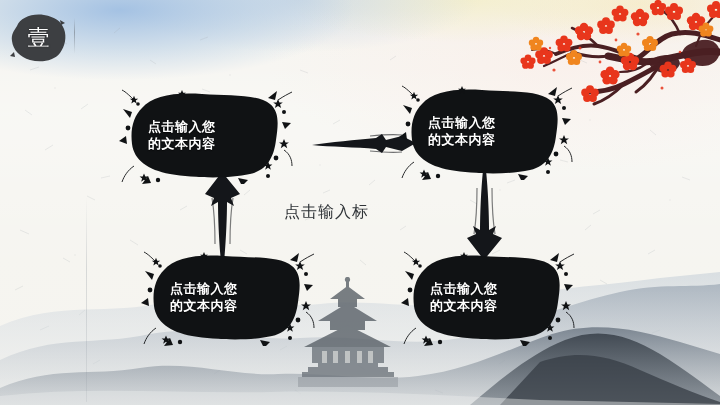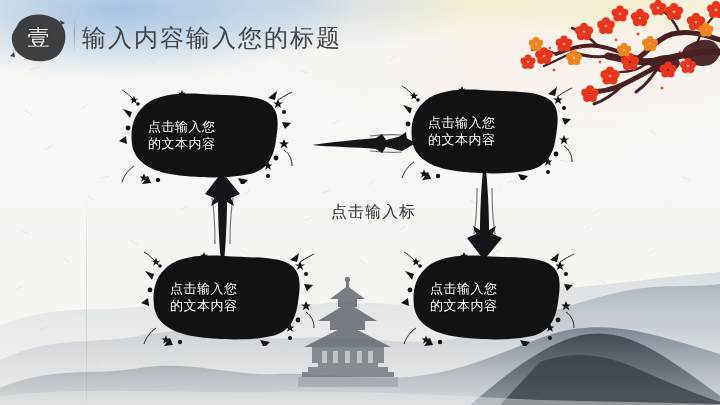--- a/index.html
+++ b/index.html
@@ -60,21 +60,21 @@
     position:absolute;left:82px;top:22px;
     font-family:"DejaVu Serif","Liberation Serif",serif;
     font-size:24px;color:#3e4348;letter-spacing:2px;white-space:nowrap;
   }
   .title-rule{
     position:absolute;left:74px;top:18px;width:1px;height:36px;
     background:linear-gradient(180deg,rgba(90,95,100,0) 0%,rgba(90,95,100,.45) 40%,rgba(90,95,100,0) 100%);
   }
 
   
-  .inkbox{position:absolute;z-index:7;width:176px;height:96px;}
+  .inkbox{position:absolute;z-index:7;width:176px;height:96px;font-weight:bold;}
   .inkbox svg{position:absolute;left:0;top:0;}
   .inkbox .txt{
     position:absolute;left:30px;top:30px;width:125px;
     color:#ffffff;font-size:13px;line-height:17px;letter-spacing:.5px;
     font-family:"DejaVu Sans","Liberation Sans",sans-serif;
     text-shadow:0 1px 1px rgba(0,0,0,.6);
   }
   #box-tl{left:118px;top:88px;}
   #box-tr{left:398px;top:84px;}
   #box-bl{left:140px;top:250px;}
@@ -82,21 +82,21 @@
 
   
   .arrow{position:absolute;z-index:7;}
   #arrow-right{left:310px;top:126px;width:110px;height:36px;}
   #arrow-up{left:200px;top:168px;width:46px;height:96px;}
   #arrow-down{left:462px;top:168px;width:46px;height:96px;}
 
   
   .center-caption{
     position:absolute;left:284px;top:200px;width:132px;z-index:7;
-    text-align:right;
+    text-align:left;
     font-family:"DejaVu Serif","Liberation Serif",serif;
     font-size:16px;line-height:23px;color:#2f3337;letter-spacing:1px;
   }
   .cc-l2{display:block;}
   
   .left-guide{
     position:absolute;left:86px;top:196px;width:1px;height:206px;z-index:4;
     background:linear-gradient(180deg,rgba(120,130,140,0) 0%,rgba(120,130,140,.25) 35%,rgba(120,130,140,.12) 100%);
   }
 </style>
@@ -433,21 +433,20 @@
   <div class="header">
     <div class="badge">
       <svg width="62" height="52" viewBox="0 0 62 52">
         <path d="M9 14 C 12 6, 24 1, 36 3 C 47 5, 53 9, 56 17 C 59 25, 57 34, 52 41 C 46 49, 33 51, 22 48 C 12 45, 5 38, 4 29 C 3 22, 6 19, 9 14 Z" fill="#3d3f42"></path>
         <path d="M52 8 l5 3 -4 2 Z" fill="#3d3f42"></path>
         <path d="M6 40 l-4 4 5 1 Z" fill="#3d3f42"></path>
       </svg>
       <div class="num">壹</div>
     </div>
     <div class="title-rule"></div>
-    <div class="title">输入内容输入您的标题</div>
   </div>
 
   <div class="left-guide"></div>
 
   <svg class="arrow" id="arrow-right" width="110" height="36" viewBox="0 0 110 36">
     <path d="M2 19 C 20 16, 46 14, 66 12 L 72 8 L 76 14 L 92 10 L 106 17 L 92 25 L 76 21 L 72 27 L 66 23 C 46 21, 20 21, 2 19 Z" fill="#14161a"></path>
     <path d="M60 10 C 70 9, 82 8, 92 9" stroke="#14161a" stroke-width="1.2" fill="none" opacity="0.6"></path>
     <path d="M60 25 C 70 26, 82 27, 92 26" stroke="#14161a" stroke-width="1.2" fill="none" opacity="0.6"></path>
   </svg>
 

